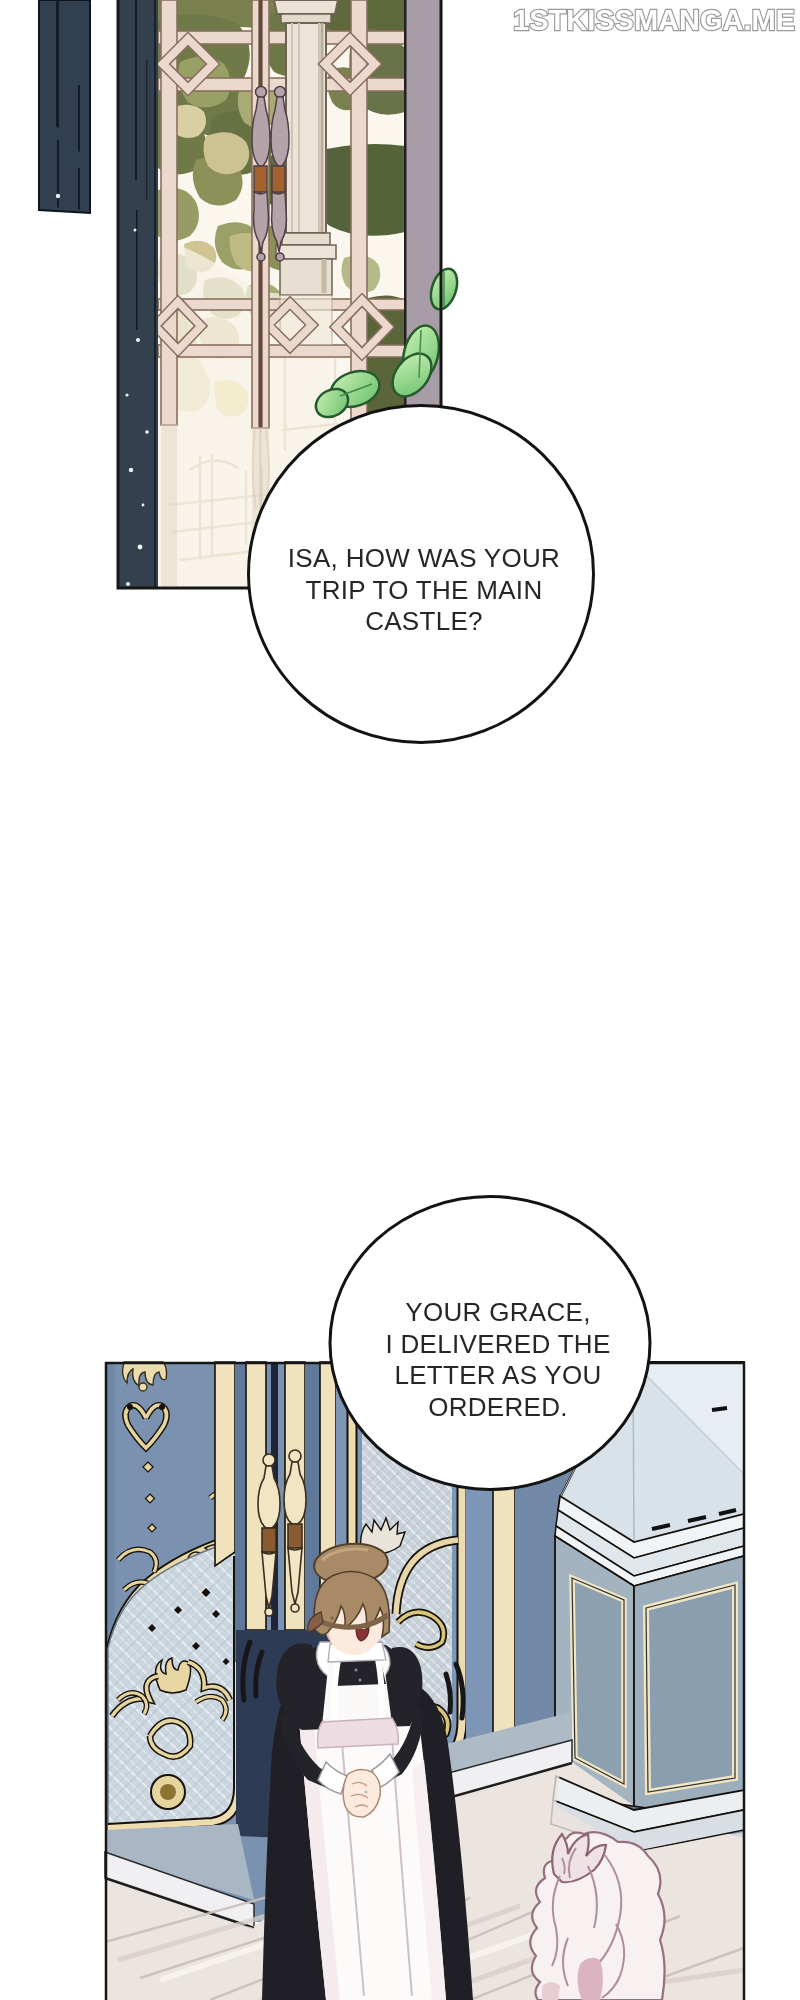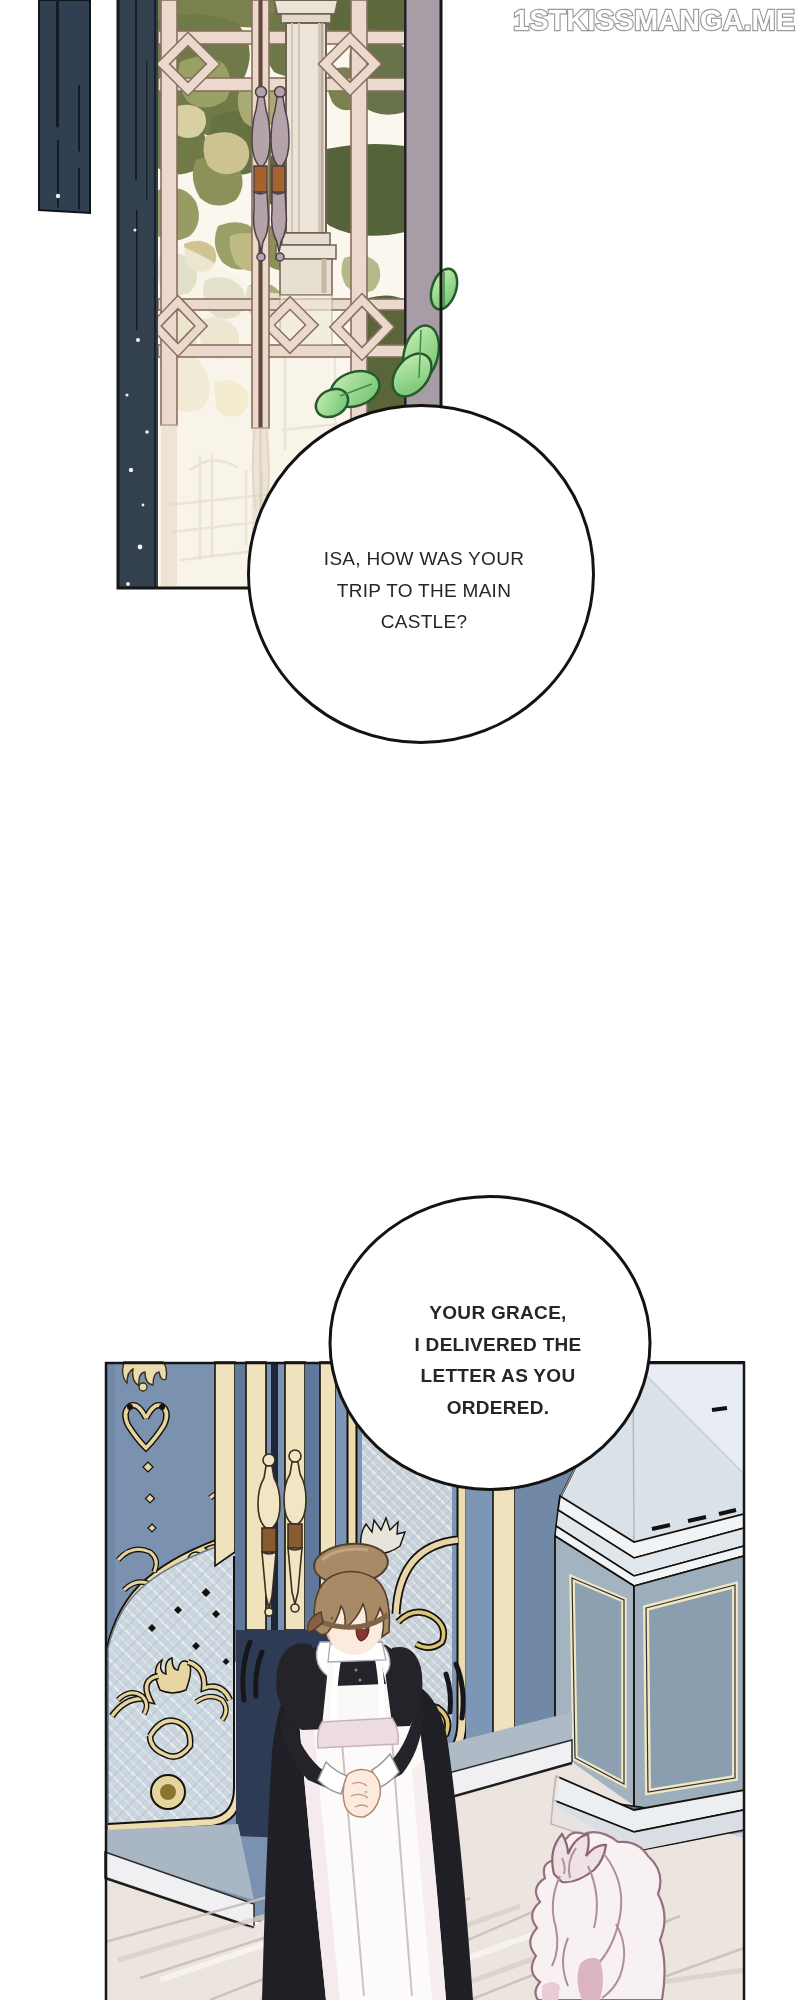--- a/index.html
+++ b/index.html
@@ -1,18 +1,18 @@
 <!DOCTYPE html>
 <html><head>
 <meta charset="utf-8">
 <style>
 html,body{margin:0;padding:0;background:#ffffff;}
 body{width:800px;height:2000px;position:relative;overflow:hidden;font-family:"Liberation Sans",sans-serif;}
 .abs{position:absolute;}
-.btxt{position:absolute;color:#262626;text-align:center;font-size:19px;line-height:31.5px;letter-spacing:0.3px;font-weight:400;}
+.btxt{position:absolute;color:#262626;text-align:center;font-size:26px;line-height:31.5px;letter-spacing:0.3px;font-weight:400;}
 </style>
 </head>
 <body>
 
 <svg class="abs" style="left:500px;top:0px" width="300" height="40" viewBox="0 0 300 40">
 <text x="13" y="30" font-family="Liberation Sans, sans-serif" font-size="30" font-weight="bold" fill="#ffffff" stroke="#9a9a9a" stroke-width="2.4" paint-order="stroke" textLength="282" lengthAdjust="spacingAndGlyphs">1STKISSMANGA.ME</text>
 </svg>
 
 <svg class="abs" style="left:36px;top:0px" width="58" height="218" viewBox="0 0 58 218">
 
@@ -494,13 +494,13 @@
 <path d="M580 1964 Q590 1954 600 1960 Q606 1978 600 2000 L582 2000 Q574 1982 580 1964 Z" fill="#dcb3c2"></path>
 <path d="M542 1986 Q552 1978 560 1986 L558 2000 L542 2000 Z" fill="#e8cdd5"></path>
 
 <path d="M105 1363 L745 1363 M106 1362 L106 2000 M744 1362 L744 2000" fill="none" stroke="#161616" stroke-width="2.5"></path>
 </svg>
 
 <svg class="abs" style="left:327px;top:1194px" width="326" height="300" viewBox="0 0 326 300">
 <ellipse cx="163" cy="149" rx="160" ry="146.5" fill="#ffffff" stroke="#131313" stroke-width="3"></ellipse>
 </svg>
 
-<div class="btxt" style="left:348px;top:1297px;width:300px;font-weight:bold;">YOUR GRACE,<br>I DELIVERED THE<br>LETTER AS YOU<br>ORDERED.</div>
+<div class="btxt" style="left:348px;top:1297px;width:300px;">YOUR GRACE,<br>I DELIVERED THE<br>LETTER AS YOU<br>ORDERED.</div>
 
 </body></html>

